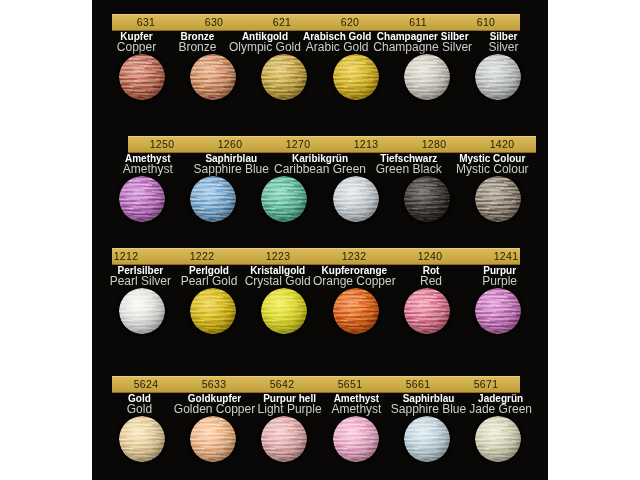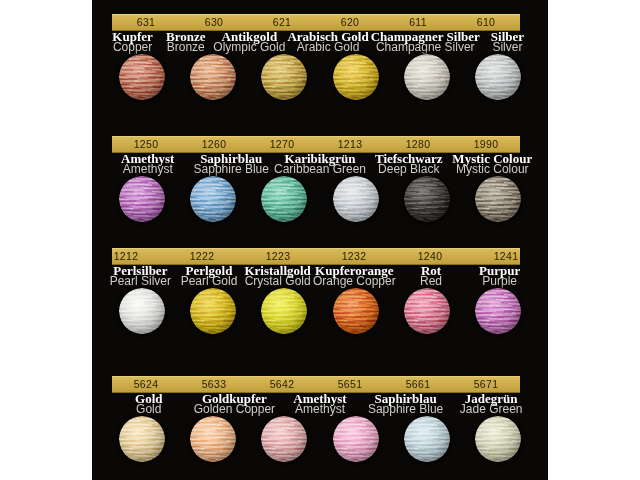--- a/index.html
+++ b/index.html
@@ -57,26 +57,26 @@
     left: 14px;
     width: 428px;
     display: flex;
   }
   .name-cell {
     flex: 1 1 0;
     text-align: center;
     padding: 0 1px;
   }
   .name-de {
-    font-size: 13px;
+    font-size: 10px;
     line-height: 10px;
     color: #ffffff;
     font-weight: bold;
     white-space: nowrap;
-    font-family: Liberation Serif, serif;
+    font-family: Liberation Sans, sans-serif;
   }
   .name-en {
     font-size: 12px;
     line-height: 10px;
     color: #cfcdc8;
     font-weight: normal;
     white-space: nowrap;
     font-family: "Liberation Sans", sans-serif;
   }
   .swatches {
@@ -240,44 +240,44 @@
             <div class="swatch">
               <div class="base" style="background: radial-gradient(circle at 40% 34%, rgb(219, 221, 222) 0%, rgb(189, 191, 192) 48%, rgb(151, 153, 154) 100%);"></div>
               <div class="fibers"></div>
               <div class="fibers2"></div>
               <div class="shade"></div>
             </div>
           </div>
         </div>
       </div>
       <div class="row" style="top: 0px;">
-        <div class="code-bar" style="top: 136px;">
+        <div class="code-bar" style="top: 136px; margin-left: 16px;">
           <div class="code-cell">1250</div>
           <div class="code-cell">1260</div>
           <div class="code-cell">1270</div>
           <div class="code-cell">1213</div>
           <div class="code-cell">1280</div>
-          <div class="code-cell">1990</div>
+          <div class="code-cell">1420</div>
         </div>
         <div class="names" style="top: 154px;">
           <div class="name-cell">
             <div class="name-de">Amethyst</div>
             <div class="name-en">Amethyst</div>
           </div>
           <div class="name-cell">
             <div class="name-de">Saphirblau</div>
             <div class="name-en">Sapphire Blue</div>
           </div>
           <div class="name-cell">
             <div class="name-de">Karibikgrün</div>
             <div class="name-en">Caribbean Green</div>
           </div>
           <div class="name-cell">
             <div class="name-de">Tiefschwarz</div>
-            <div class="name-en">Deep Black</div>
+            <div class="name-en">Green Black</div>
           </div>
           <div class="name-cell">
             <div class="name-de">Mystic Colour</div>
             <div class="name-en">Mystic Colour</div>
           </div>
         </div>
         <div class="swatches" style="top: 176px;">
           <div class="swatch-cell">
             <div class="swatch">
               <div class="base" style="background: radial-gradient(circle at 40% 34%, rgb(210, 144, 214) 0%, rgb(180, 114, 184) 48%, rgb(142, 76, 146) 100%);"></div>
@@ -426,20 +426,24 @@
         <div class="names" style="top: 394px; align-items: center;">
           <div class="name-cell">
             <div class="name-de">Gold</div>
             <div class="name-en">Gold</div>
           </div>
           <div class="name-cell">
             <div class="name-de">Goldkupfer</div>
             <div class="name-en">Golden Copper</div>
           </div>
           <div class="name-cell">
+            <div class="name-de">Purpur hell</div>
+            <div class="name-en">Light Purple</div>
+          </div>
+          <div class="name-cell">
             <div class="name-de">Amethyst</div>
             <div class="name-en">Amethyst</div>
           </div>
           <div class="name-cell">
             <div class="name-de">Saphirblau</div>
             <div class="name-en">Sapphire Blue</div>
           </div>
           <div class="name-cell">
             <div class="name-de">Jadegrün</div>
             <div class="name-en">Jade Green</div>

